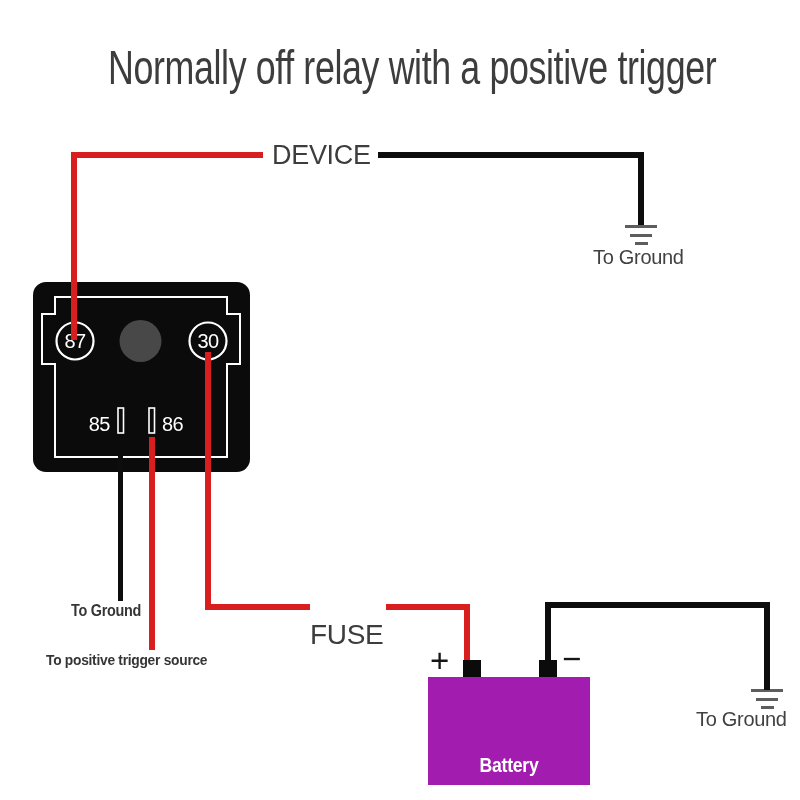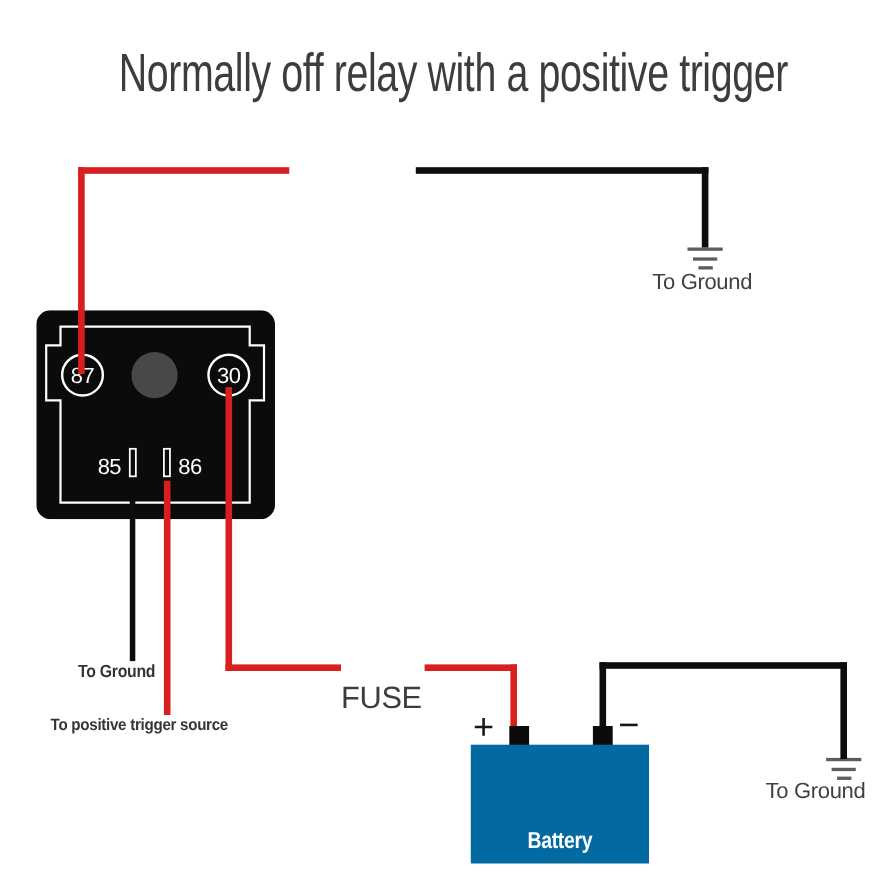--- a/index.html
+++ b/index.html
@@ -24,21 +24,21 @@
               transform:scaleX(.9);transform-origin:left top;}
   .lbl-trigger{top:652px;left:46px;font-size:15px;line-height:16px;font-weight:bold;color:#353535;
                transform:scaleX(.92);transform-origin:left top;}
   
   .wire{position:absolute;z-index:5;}
   .red{background:#d81e1e;}
   .blk{background:#0d0d0d;}
   
   .gndbar{position:absolute;height:3px;background:#5d5d5d;z-index:4;}
   
-  .batt-body{top:677px;left:428px;width:162px;height:108px;background:#0369a1;z-index:3;}
+  .batt-body{top:677px;left:428px;width:162px;height:108px;background:#a21caf;z-index:3;}
   .batt-tab{width:18px;height:18px;background:#0b0b0b;top:660px;z-index:3;}
   .batt-label{position:absolute;left:0;right:0;bottom:8px;text-align:center;color:#ffffff;
               font-size:21px;font-weight:bold;letter-spacing:-.3px;
               transform:scaleX(.84);transform-origin:center bottom;}
   .sign{font-size:33px;line-height:33px;color:#161616;z-index:4;}
   
   .relay-svg{top:282px;left:33px;z-index:2;}
 </style>
 </head>
 <body>
@@ -68,20 +68,21 @@
     <div class="gndbar" style="left:625px;top:225px;width:32px;"></div>
     <div class="gndbar" style="left:630px;top:234px;width:22px;"></div>
     <div class="gndbar" style="left:635px;top:242px;width:13px;"></div>
   </div>
   <div>
     <div class="gndbar" style="left:751px;top:689px;width:32px;"></div>
     <div class="gndbar" style="left:756px;top:698px;width:22px;"></div>
     <div class="gndbar" style="left:761px;top:706px;width:13px;"></div>
   </div>
 
+  <div class="abs lbl lbl-device">DEVICE</div>
   <div class="abs lbl lbl-fuse">FUSE</div>
   <div class="abs lbl lbl-gnd-big lbl-gnd-tr">To Ground</div>
   <div class="abs lbl lbl-gnd-big lbl-gnd-br">To Ground</div>
   <div class="abs lbl lbl-gnd-bl">To Ground</div>
   <div class="abs lbl lbl-trigger">To positive trigger source</div>
 
   <svg class="abs relay-svg" width="217" height="190" viewBox="0 0 217 190">
     <rect x="0" y="0" width="217" height="190" rx="13" fill="#0b0b0b"></rect>
     <polygon points="22,15 194,15 194,32 207,32 207,82 194,82 194,175 22,175 22,82 9,82 9,32 22,32" fill="none" stroke="#ffffff" stroke-width="2"></polygon>
     <circle cx="42" cy="59" r="18.5" fill="none" stroke="#ffffff" stroke-width="2.2"></circle>

